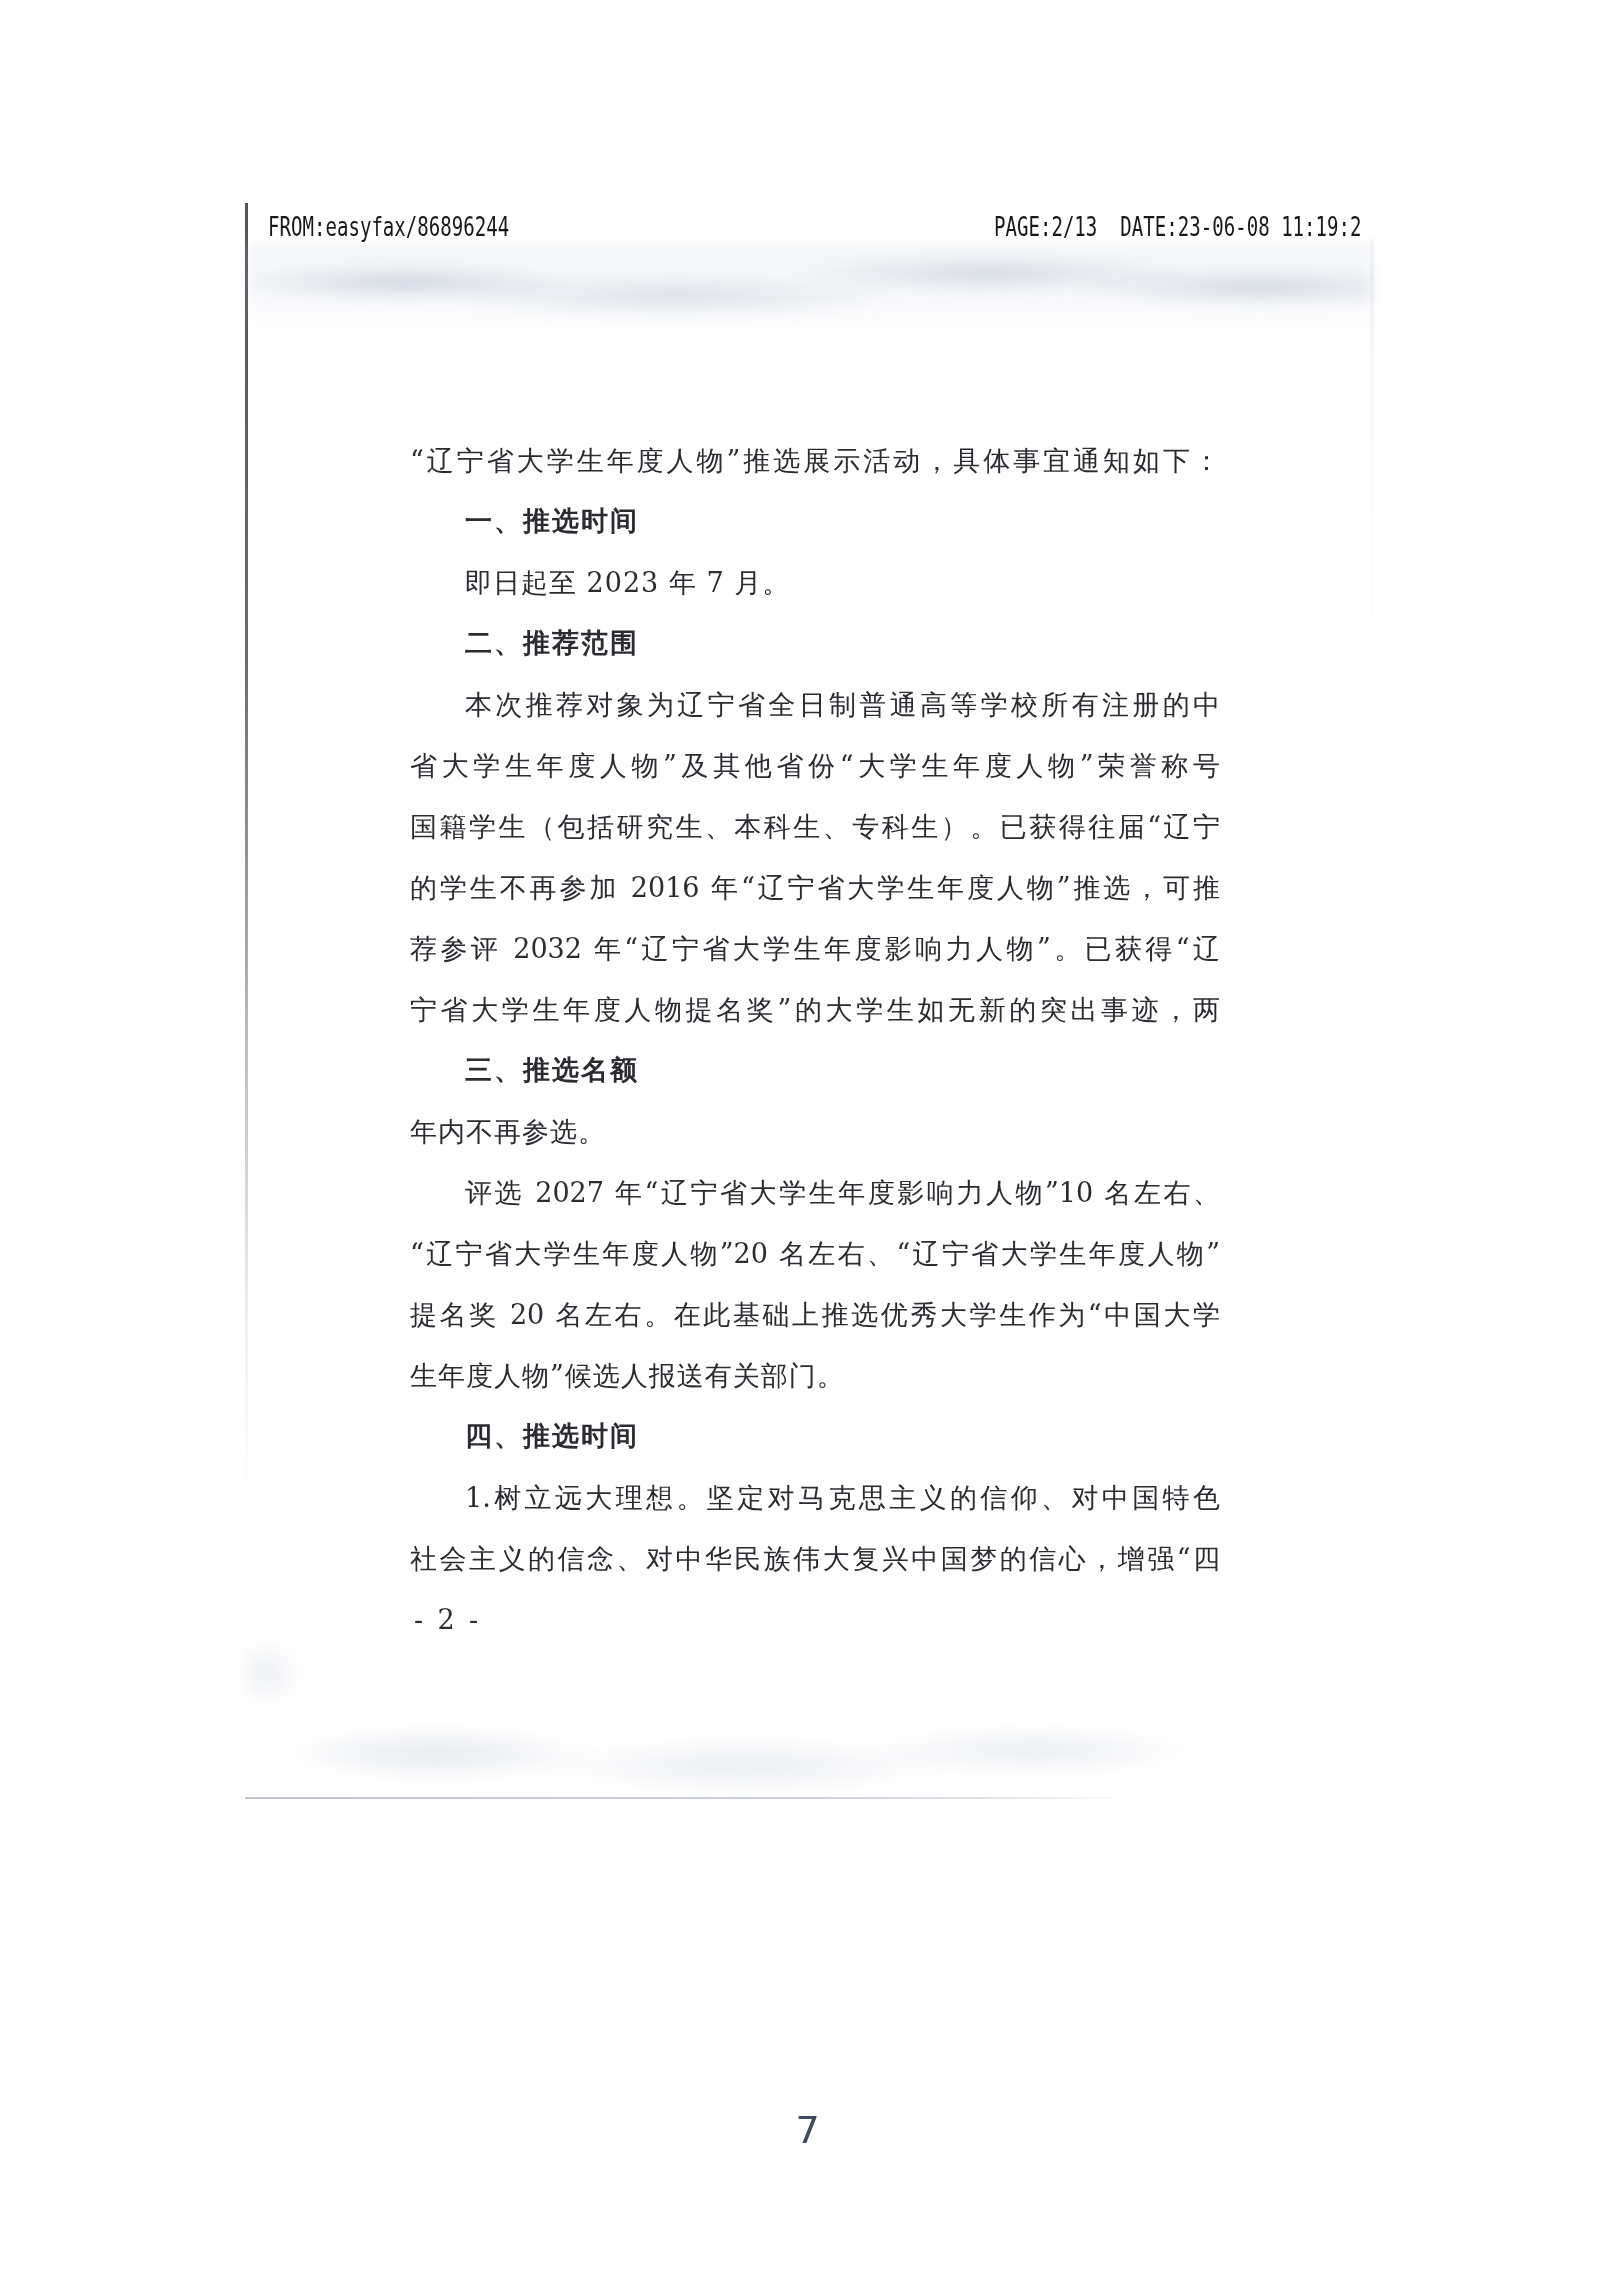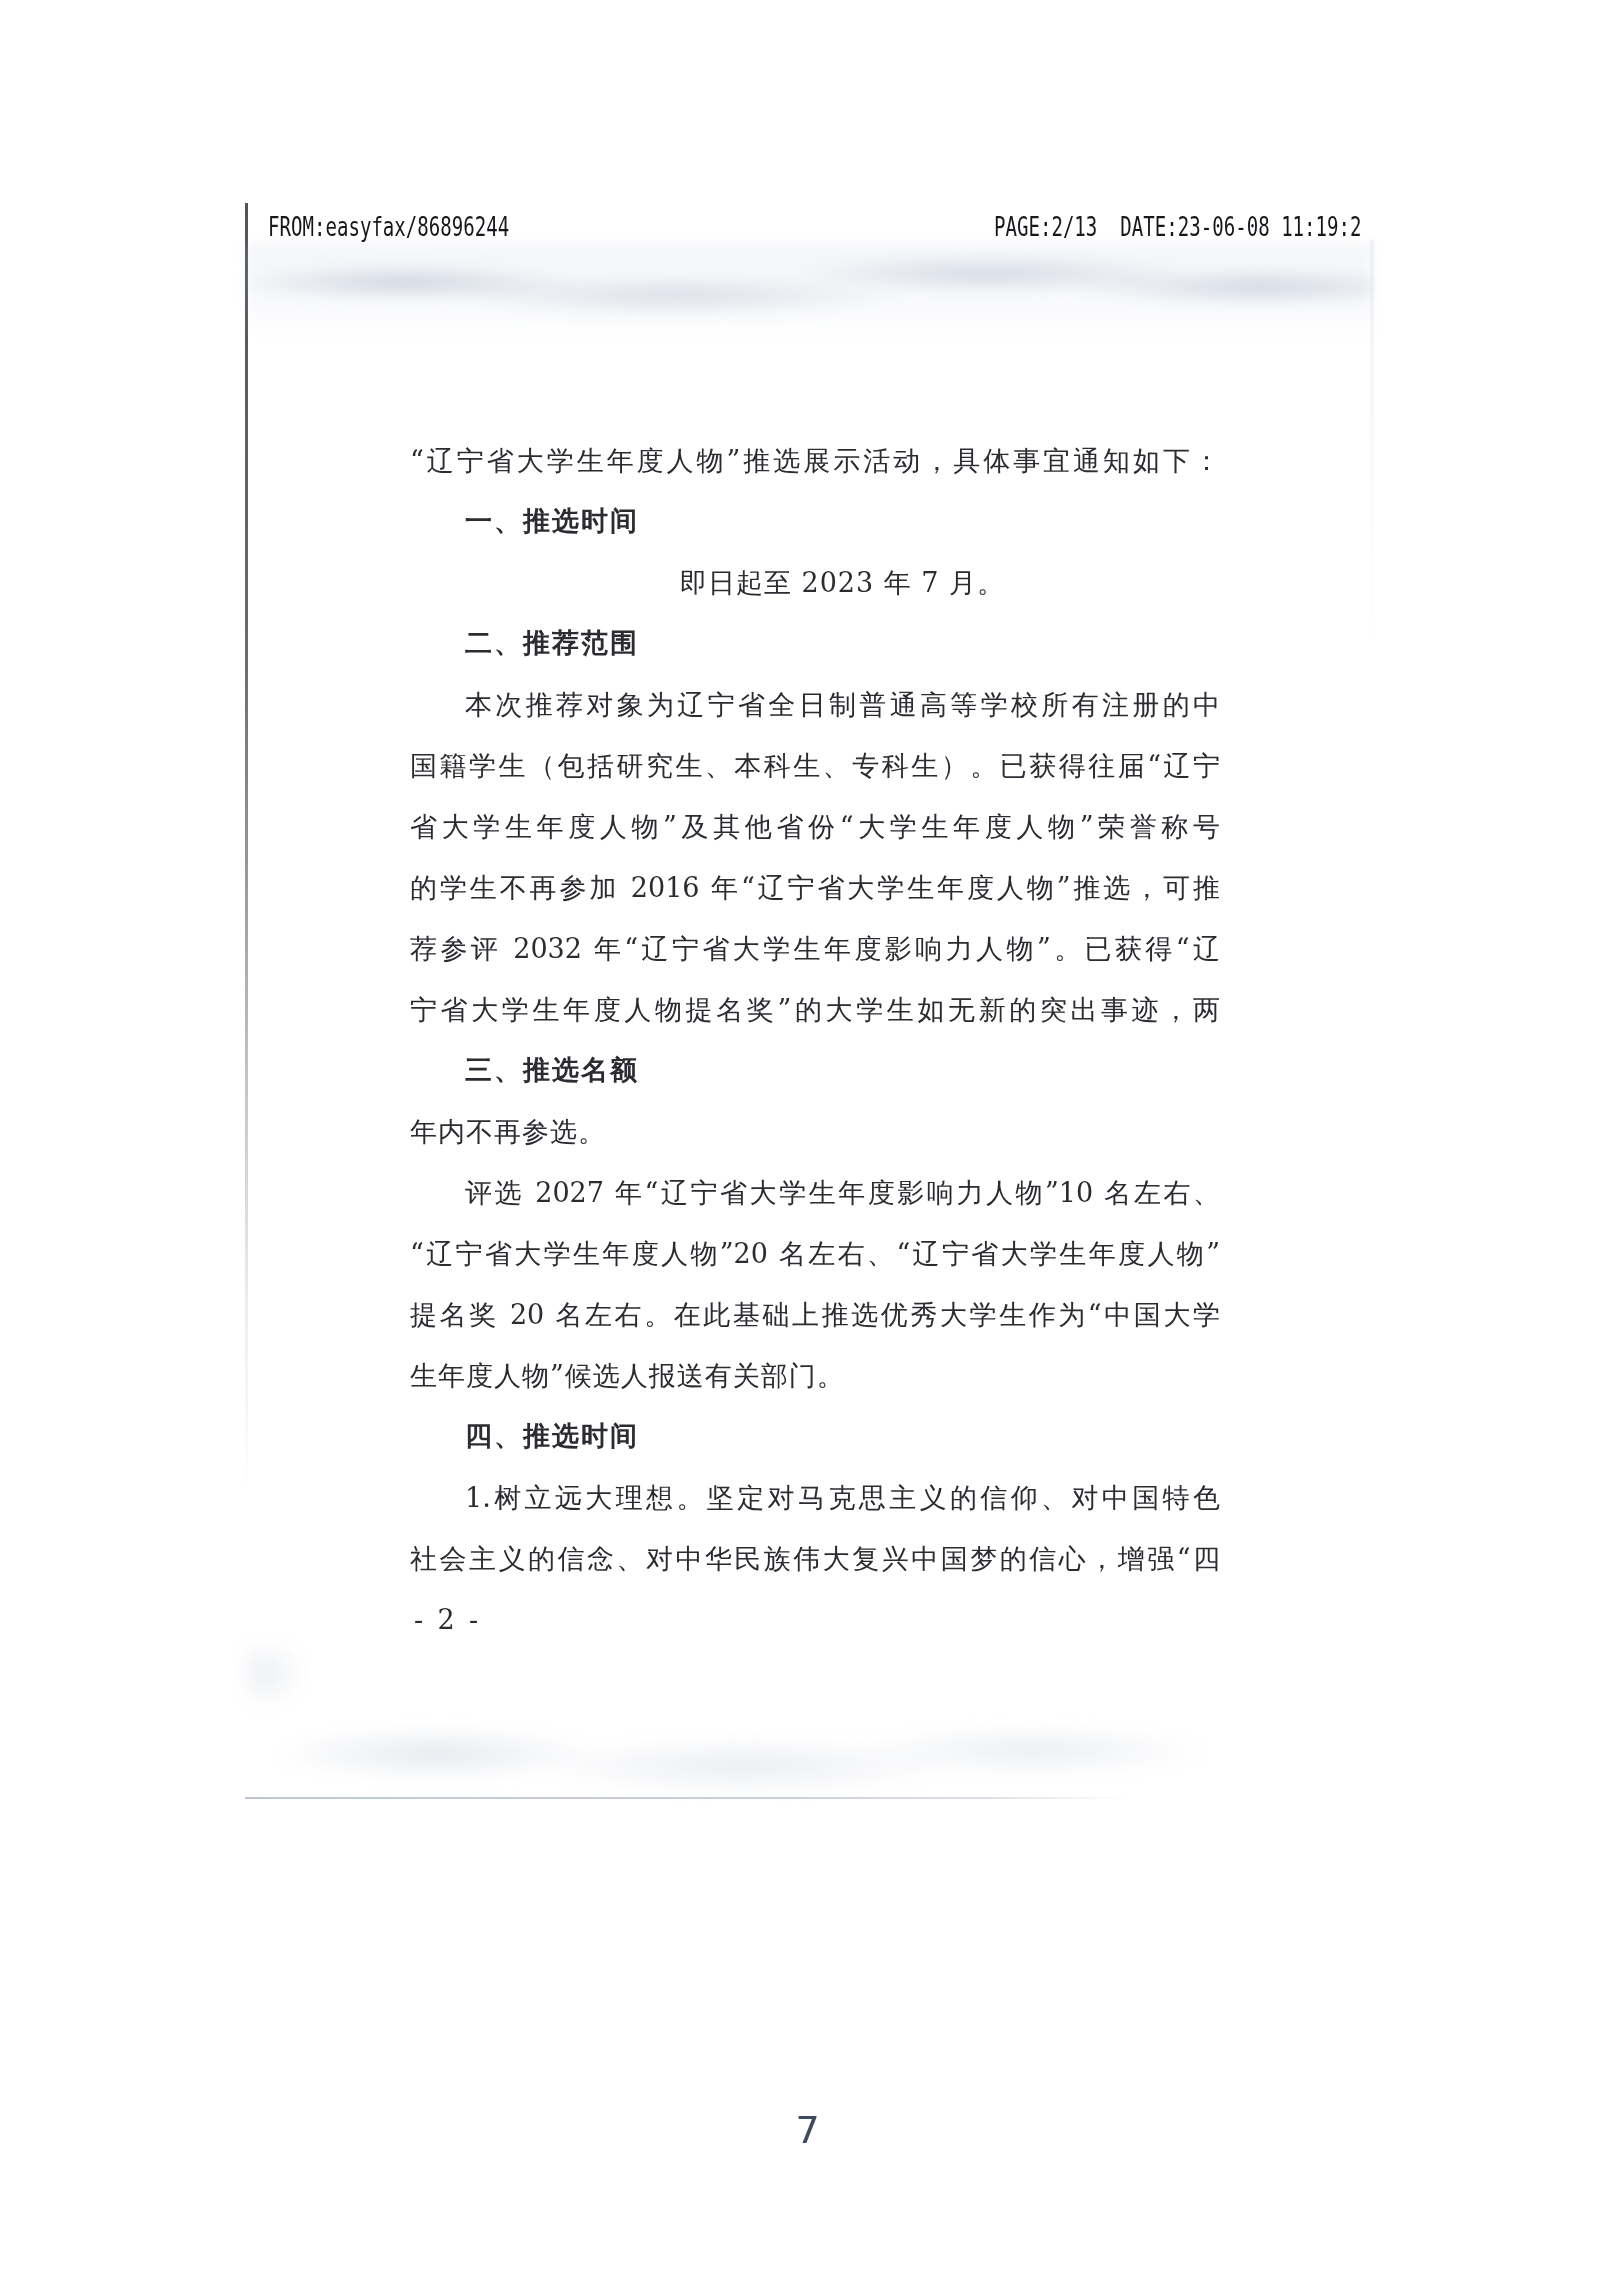--- a/index.html
+++ b/index.html
@@ -94,21 +94,21 @@
     height:61px; line-height:61px;
     letter-spacing:1px;
     white-space:nowrap;
   }
   .line.justify {
     white-space:normal;
     text-align:justify;
     text-align-last:justify;
     letter-spacing:0;
   }
-  .line.indent { text-indent:55px;text-align:center; }
+  .line.indent { text-indent:55px; }
   .line.heading {
     font-family:Liberation Serif, serif;
     font-weight:700;
     letter-spacing:2px;
     text-indent:55px;
   }
   .line.footer { letter-spacing:2.9px; text-indent:3.9px; }
 
   
   .page-number {
@@ -132,22 +132,22 @@
 
 <div class="fax-from">FROM:easyfax/86896244</div>
 <div class="fax-pagedate">PAGE:2/13  DATE:23-06-08 11:19:2</div>
 
 <div class="doc-text">
   <div class="line justify">“辽宁省大学生年度人物”推选展示活动，具体事宜通知如下：</div>
   <div class="line heading">一、推选时间</div>
   <div class="line indent">即日起至 2023 年 7 月。</div>
   <div class="line heading">二、推荐范围</div>
   <div class="line justify indent">本次推荐对象为辽宁省全日制普通高等学校所有注册的中</div>
+  <div class="line justify">省大学生年度人物”及其他省份“大学生年度人物”荣誉称号</div>
   <div class="line justify">国籍学生（包括研究生、本科生、专科生）。已获得往届“辽宁</div>
-  <div class="line justify">省大学生年度人物”及其他省份“大学生年度人物”荣誉称号</div>
   <div class="line justify">的学生不再参加 2016 年“辽宁省大学生年度人物”推选，可推</div>
   <div class="line justify">荐参评 2032 年“辽宁省大学生年度影响力人物”。已获得“辽</div>
   <div class="line justify">宁省大学生年度人物提名奖”的大学生如无新的突出事迹，两</div>
   <div class="line heading">三、推选名额</div>
   <div class="line">年内不再参选。</div>
   <div class="line justify indent">评选 2027 年“辽宁省大学生年度影响力人物”10 名左右、</div>
   <div class="line justify">“辽宁省大学生年度人物”20 名左右、“辽宁省大学生年度人物”</div>
   <div class="line justify">提名奖 20 名左右。在此基础上推选优秀大学生作为“中国大学</div>
   <div class="line">生年度人物”候选人报送有关部门。</div>
   <div class="line heading">四、推选时间</div>

